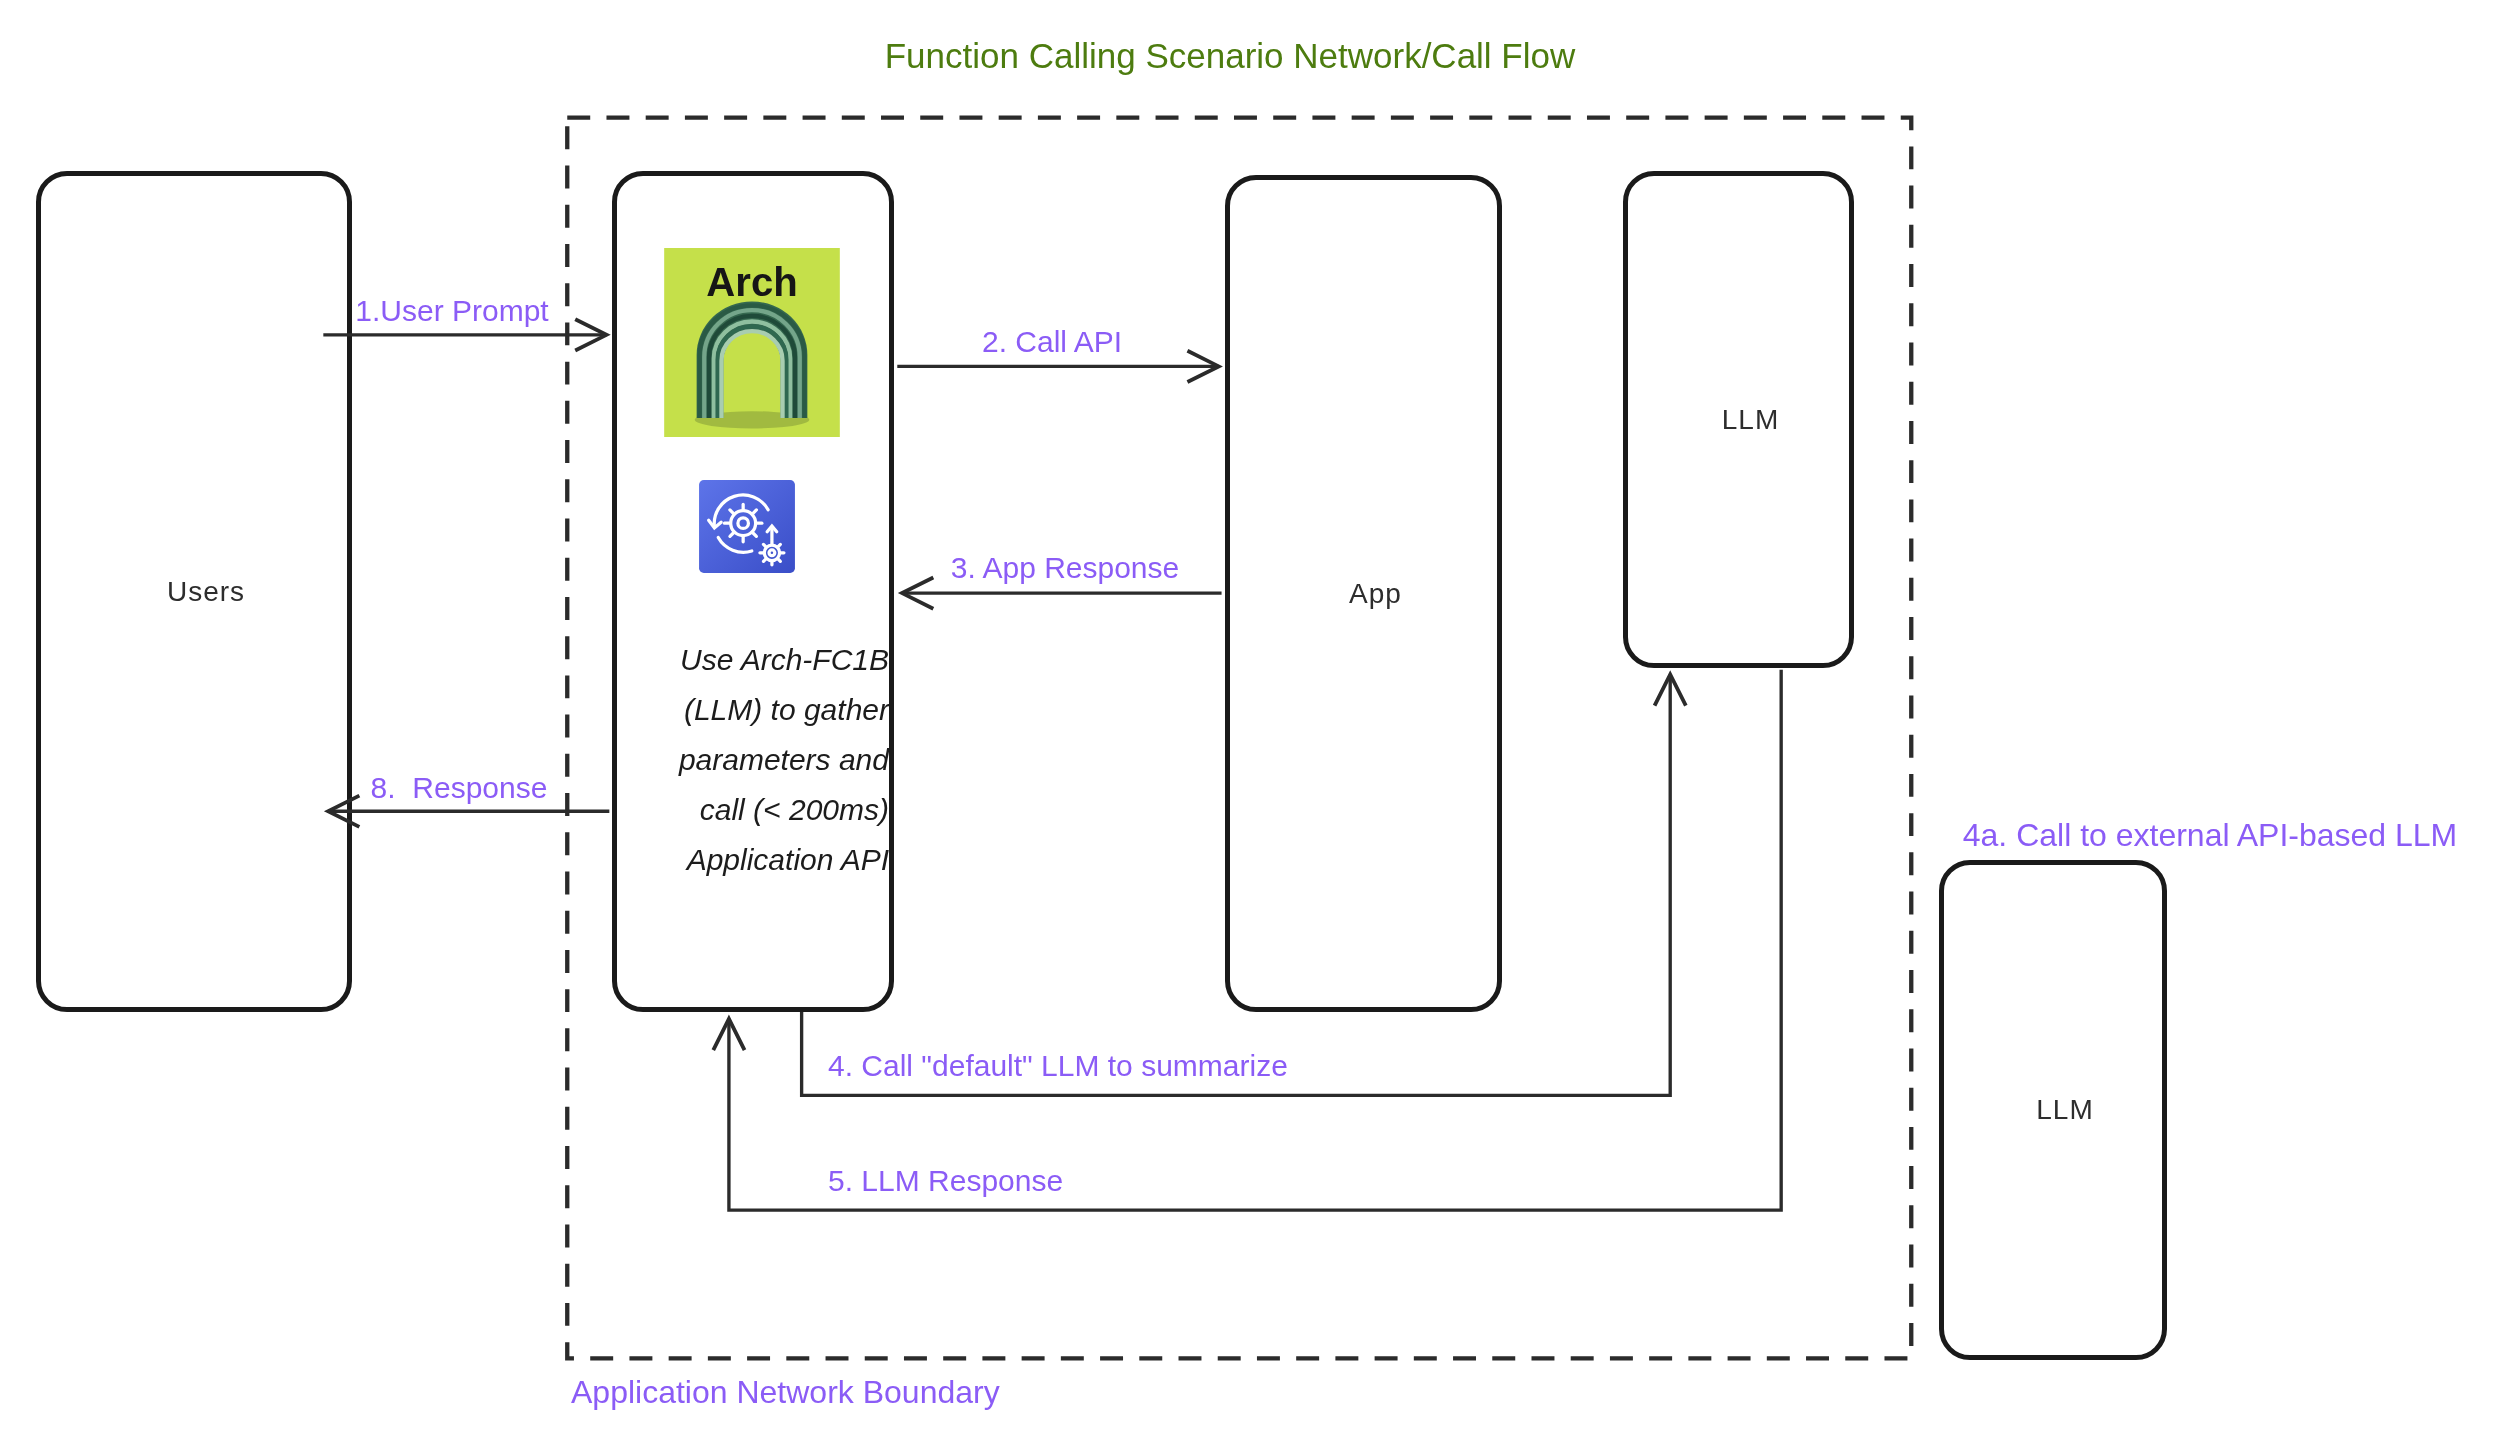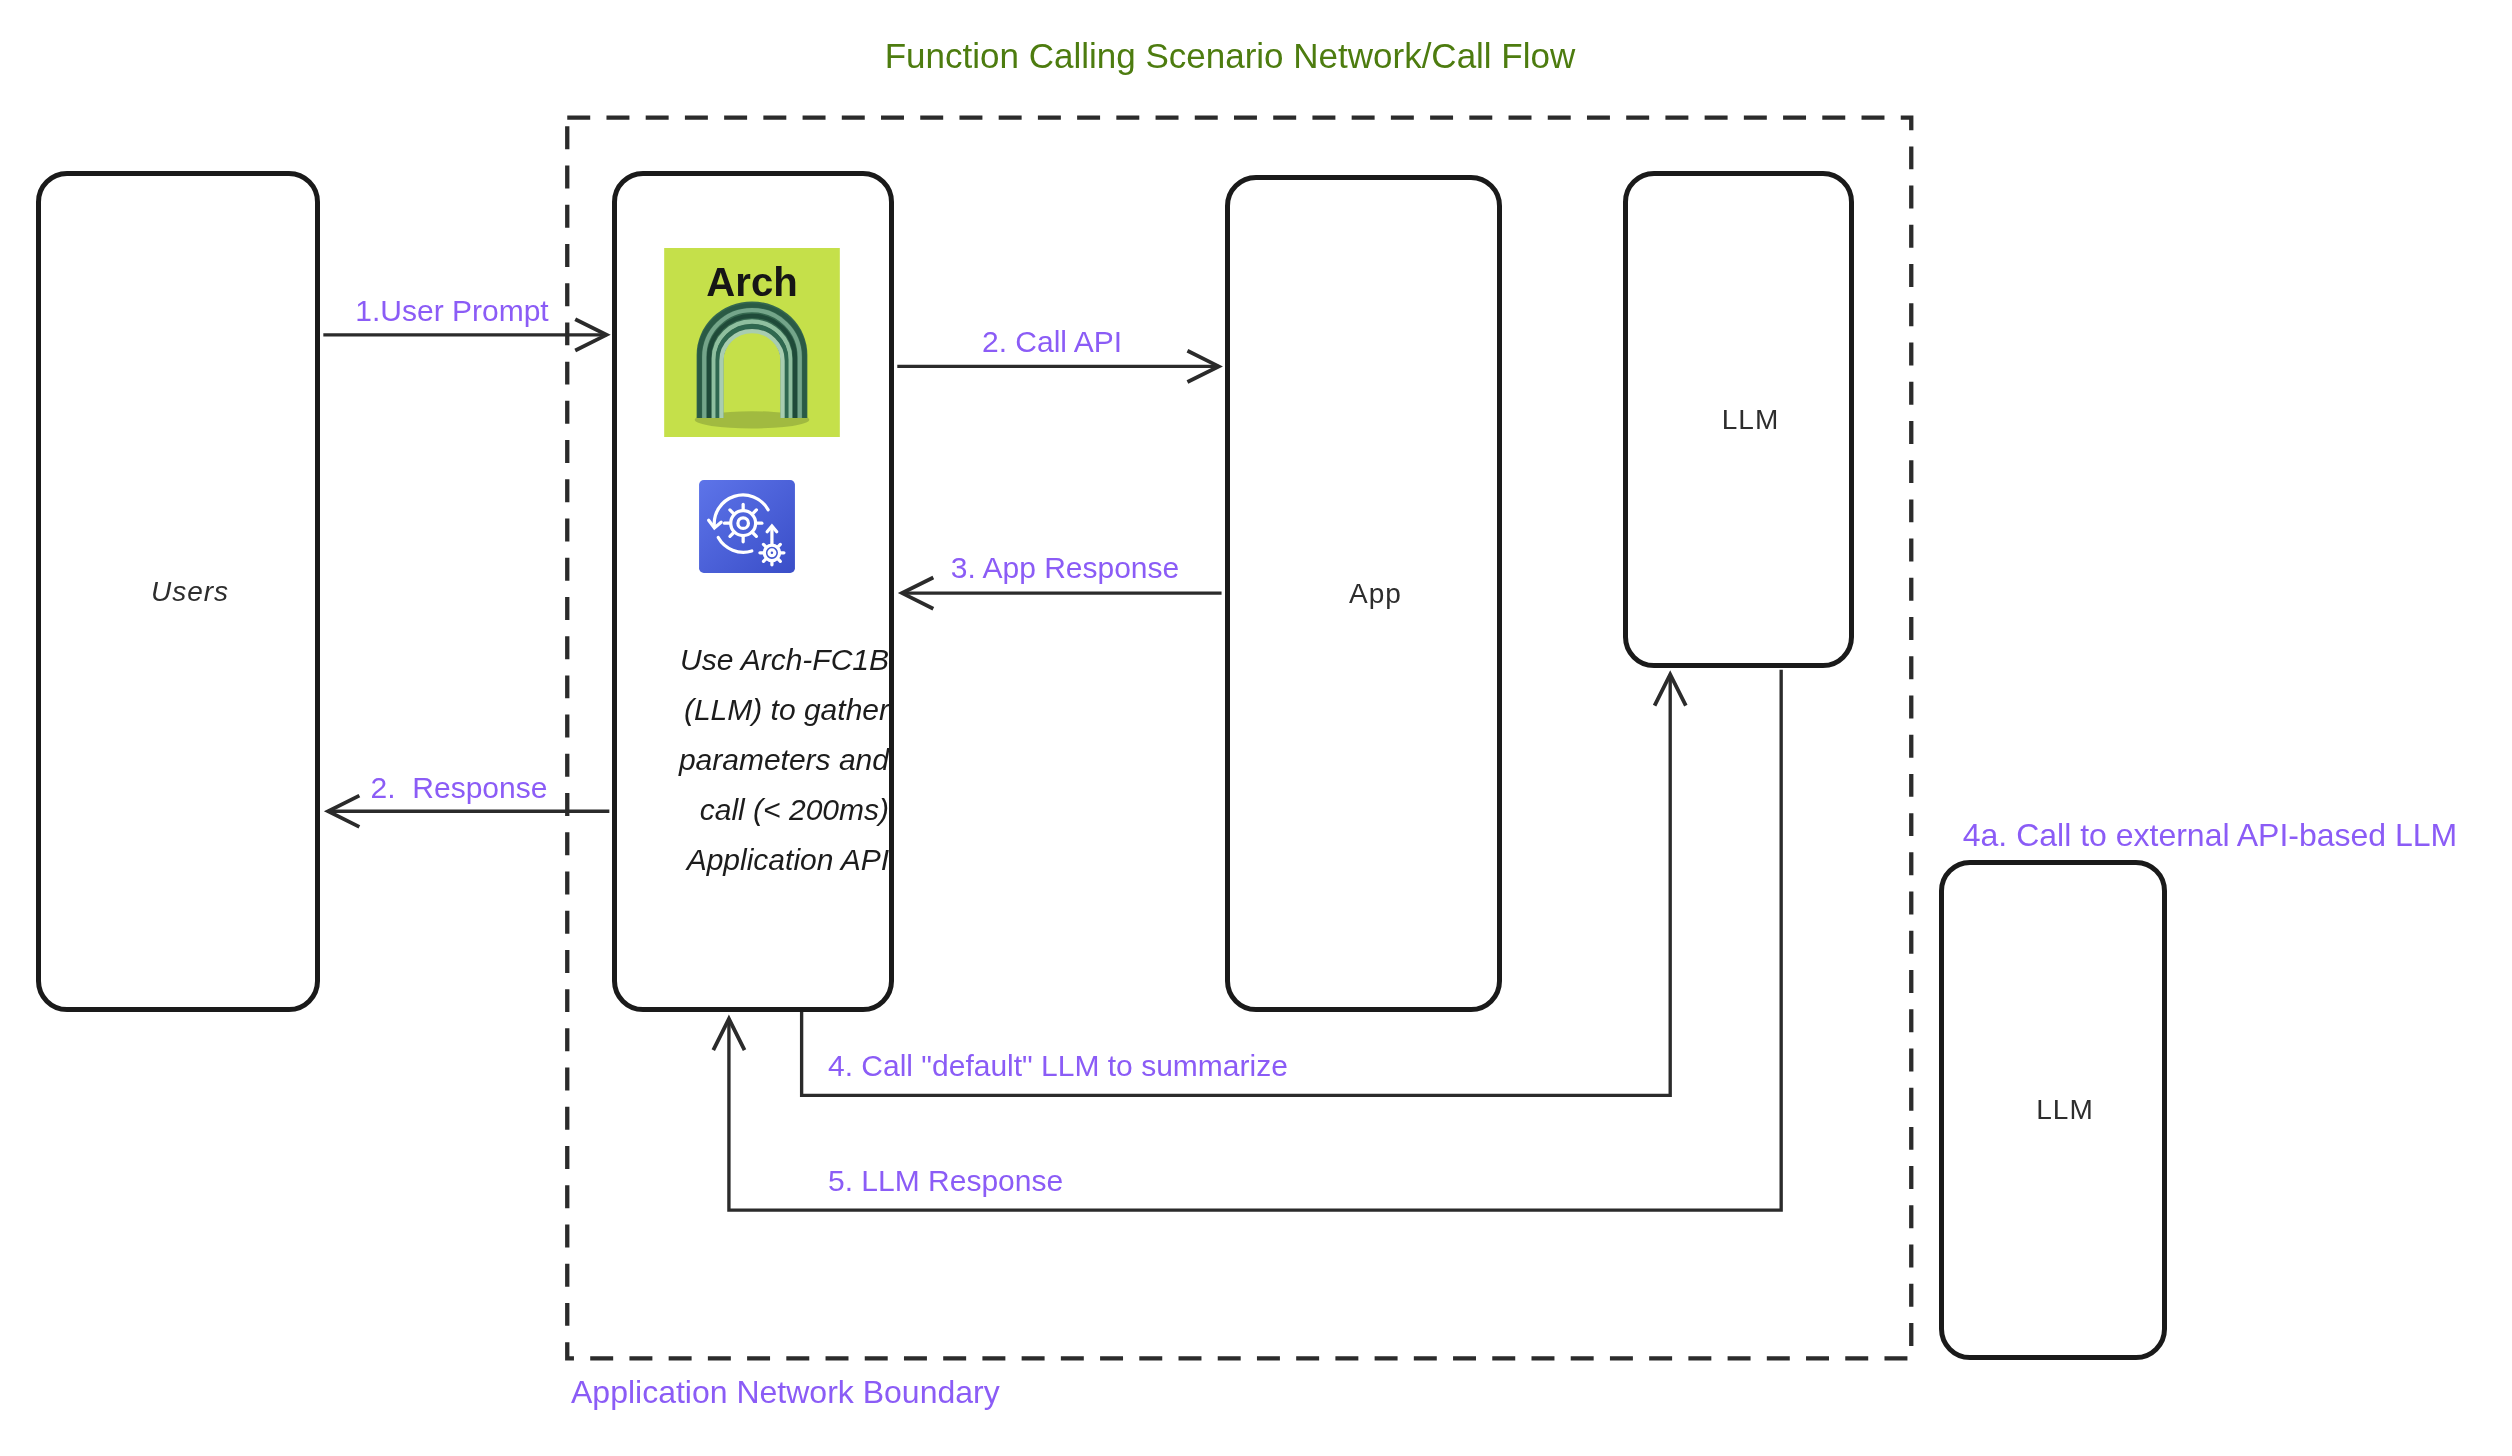--- a/index.html
+++ b/index.html
@@ -28,21 +28,21 @@
   }
   .wires { position:absolute; left:0; top:0; width:2512px; height:1456px; pointer-events:none; }
 </style>
 </head>
 <body>
 
 <div class="canvas">
 
   <div class="title">Function Calling Scenario Network/Call Flow</div>
 
-  <div class="node" style="left:36px; top:171px; width:284px; height:841px;font-style:italic;">
+  <div class="node" style="left:36px; top:171px; width:316px; height:841px;">
     <span class="node-label">Users</span>
   </div>
 
   <div class="node" style="left:612px; top:171px; width:282px; height:841px;">
     <div class="arch-inner">
 
       <svg class="arch-logo" viewBox="0 0 184 198">
         <rect width="184" height="198" fill="#c5e04a"></rect>
         <text x="92" y="50" font-size="42" font-weight="bold" fill="#161616" text-anchor="middle" font-family="Liberation Sans, sans-serif">Arch</text>
         <ellipse cx="92" cy="180" rx="60" ry="9" fill="rgba(70,90,40,0.28)"></ellipse>
@@ -118,21 +118,21 @@
 
   <div class="node" style="left:1939px; top:860px; width:228px; height:500px;">
     <span class="node-label">LLM</span>
   </div>
 
   <div class="flow-label centerx" style="left:452px; top:286px;">1.User Prompt</div>
   <div class="flow-label centerx" style="left:1052px; top:317px;">2. Call API</div>
   <div class="flow-label centerx" style="left:1065px; top:543px;">3. App Response</div>
   <div class="flow-label" style="left:828px; top:1041px;">4. Call "default" LLM to summarize</div>
   <div class="flow-label" style="left:828px; top:1156px;">5. LLM Response</div>
-  <div class="flow-label centerx" style="left:459px; top:763px;">2.  Response</div>
+  <div class="flow-label centerx" style="left:459px; top:763px;">8.  Response</div>
 
   <div class="flow-label centerx" style="left:2210px; top:809px; font-size:32px;">4a. Call to external API-based LLM</div>
 
   <div class="flow-label" style="left:571px; top:1366px; font-size:32px;">Application Network Boundary</div>
 
   <svg class="wires" viewBox="0 0 2626 1522" width="2512" height="1456">
     <defs>
       <marker id="arrow" viewBox="0 0 24 24" refX="20" refY="12" markerWidth="56" markerHeight="56" markerUnits="userSpaceOnUse" orient="auto">
         <path d="M 6 5 L 20 12 L 6 19" fill="none" stroke="#2b2b2b" stroke-width="1.7"></path>
       </marker>

